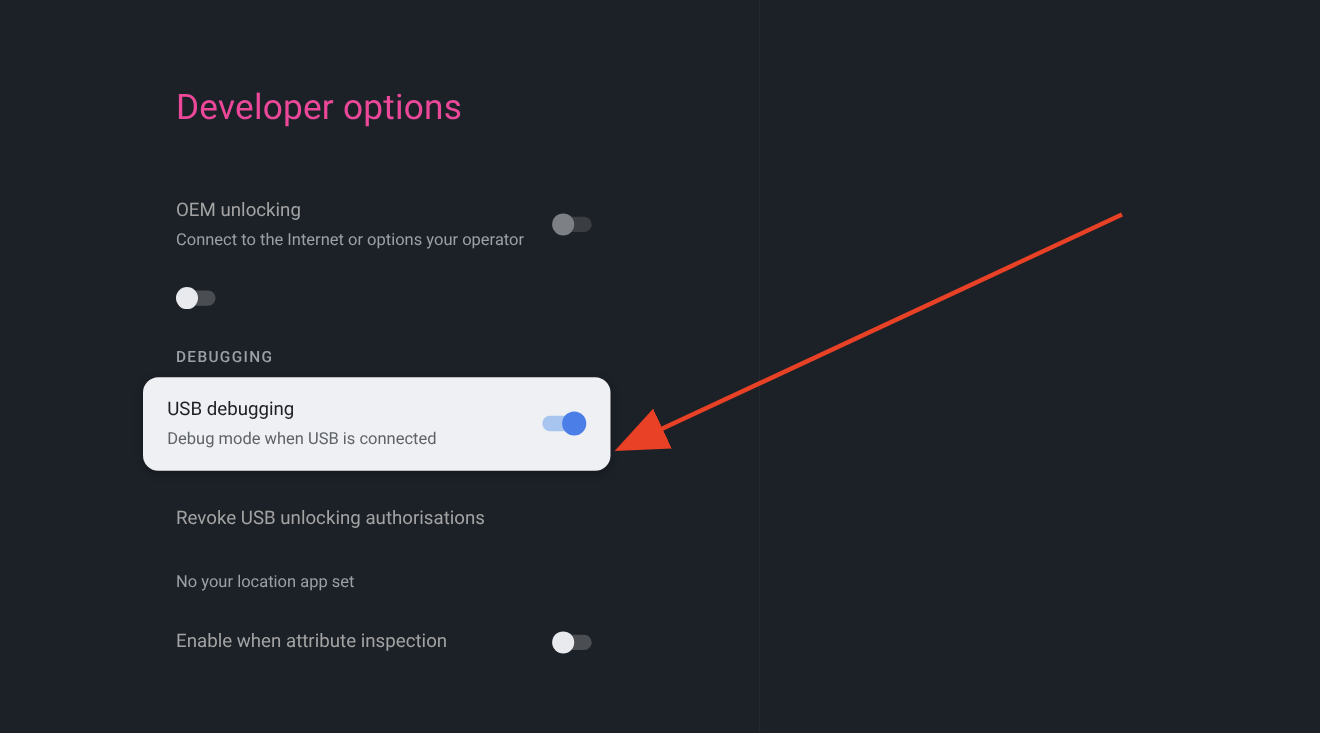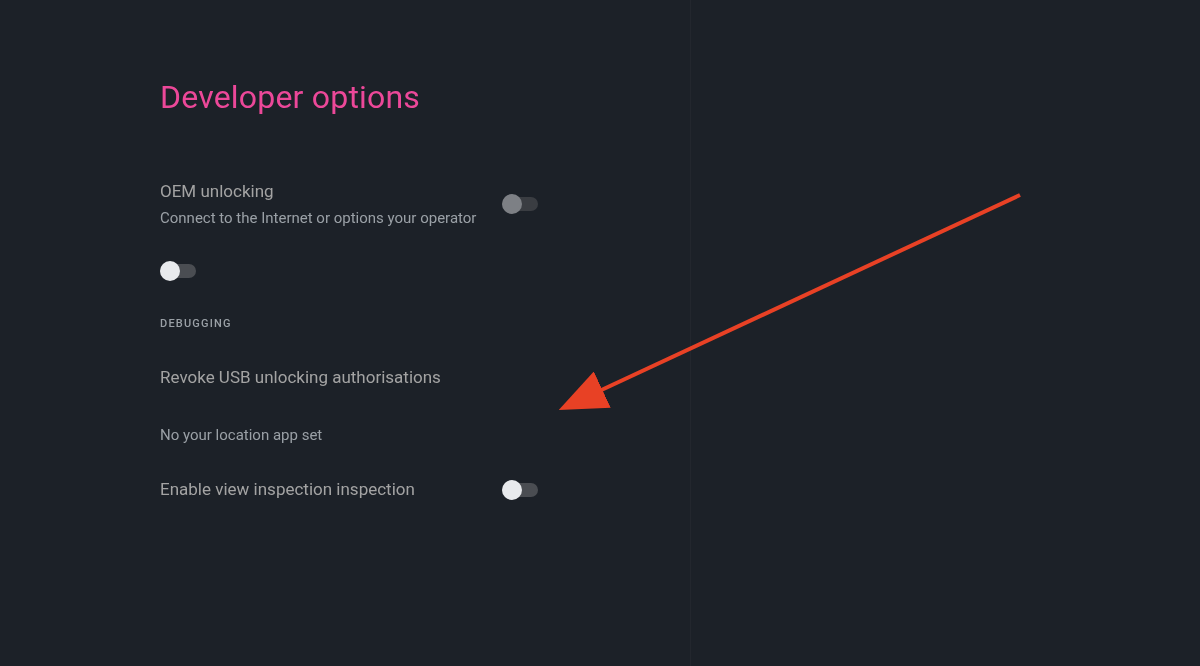--- a/index.html
+++ b/index.html
@@ -52,21 +52,21 @@
       color: #a3a3a3;
       line-height: 1.4;
     }
     .setting-subtitle {
       font-size: 15px;
       color: #9aa0a6;
       margin-top: 4px;
       line-height: 1.4;
     }
     .section-header {
-      font-size: 11px;
+      font-size: 14px;
       font-weight: 500;
       color: #9aa0a6;
       letter-spacing: 1.2px;
       margin-top: 18px;
       margin-bottom: 10px;
     }
     
     .toggle {
       position: relative;
       width: 40px;
@@ -180,38 +180,48 @@
 
   <div class="setting-row">
     <div class="toggle off">
       <div class="toggle-track"></div>
       <div class="toggle-thumb"></div>
     </div>
   </div>
 
   <div class="section-header">DEBUGGING</div>
 
+  <div class="highlight-card">
+    <div class="setting-text">
+      <div class="setting-title">USB debugging</div>
+      <div class="setting-subtitle">Debug mode when USB is connected</div>
+    </div>
+    <div class="toggle on">
+      <div class="toggle-track"></div>
+      <div class="toggle-thumb"></div>
+    </div>
+  </div>
 
   <div class="spacer"></div>
 
   <div class="setting-row">
     <div class="setting-text">
       <div class="setting-title">Revoke USB unlocking authorisations</div>
     </div>
   </div>
 
   <div class="setting-row">
     <div class="setting-text">
       <div class="setting-subtitle">No your location app set</div>
     </div>
   </div>
 
   <div class="setting-row">
     <div class="setting-text">
-      <div class="setting-title">Enable view inspection inspection</div>
+      <div class="setting-title">Enable when attribute inspection</div>
     </div>
     <div class="toggle off">
       <div class="toggle-track"></div>
       <div class="toggle-thumb"></div>
     </div>
   </div>
 </div>
 
 <svg class="arrow-svg" viewBox="0 0 1200 666">
   <defs>

